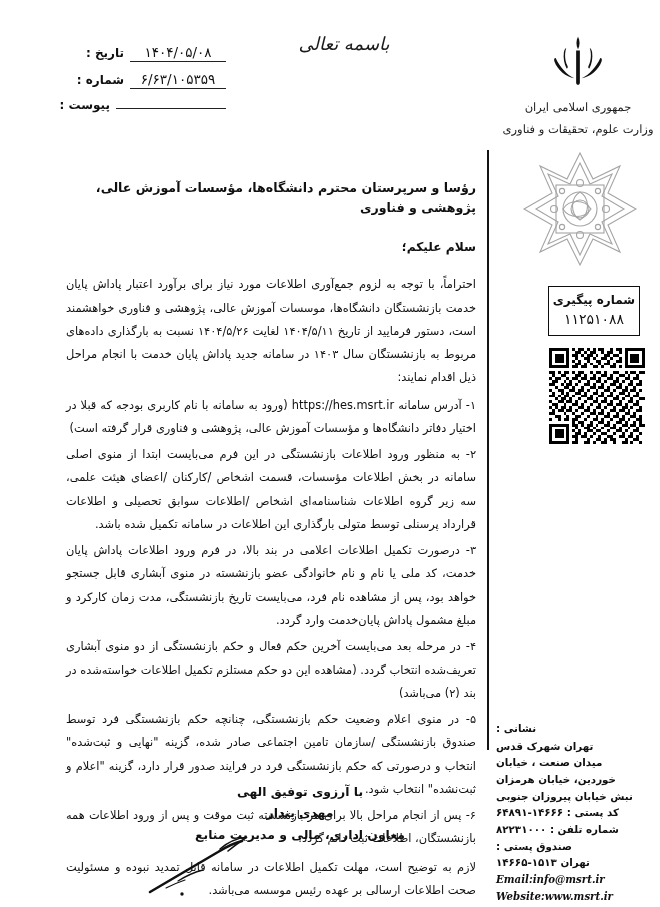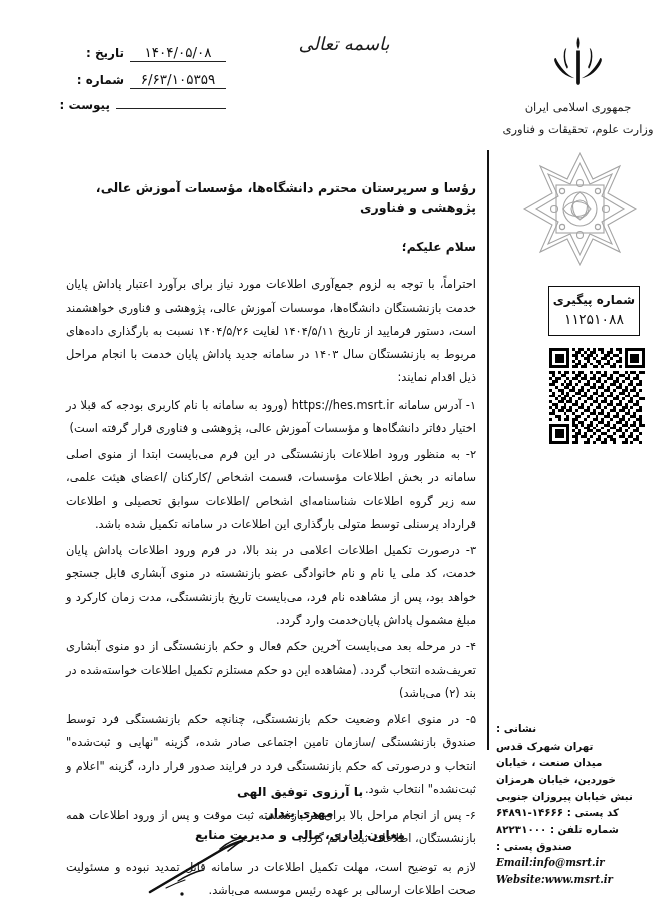--- a/index.html
+++ b/index.html
@@ -643,17 +643,18 @@
     <div>نبش خیابان پیروزان جنوبی</div>
     <div>
       <span>کد پستی :</span>
       <span>۱۴۶۶۶-۶۴۸۹۱</span>
     </div>
     <div>
       <span>شماره تلفن :</span>
       <span>۸۲۲۳۱۰۰۰</span>
     </div>
     <div>صندوق پستی :</div>
+    <div>تهران ۱۵۱۳-۱۴۶۶۵</div>
     <div class="latin">Email:info@msrt.ir</div>
     <div class="latin">Website:www.msrt.ir</div>
   </div>
 
 </div>
 
 </body></html>

